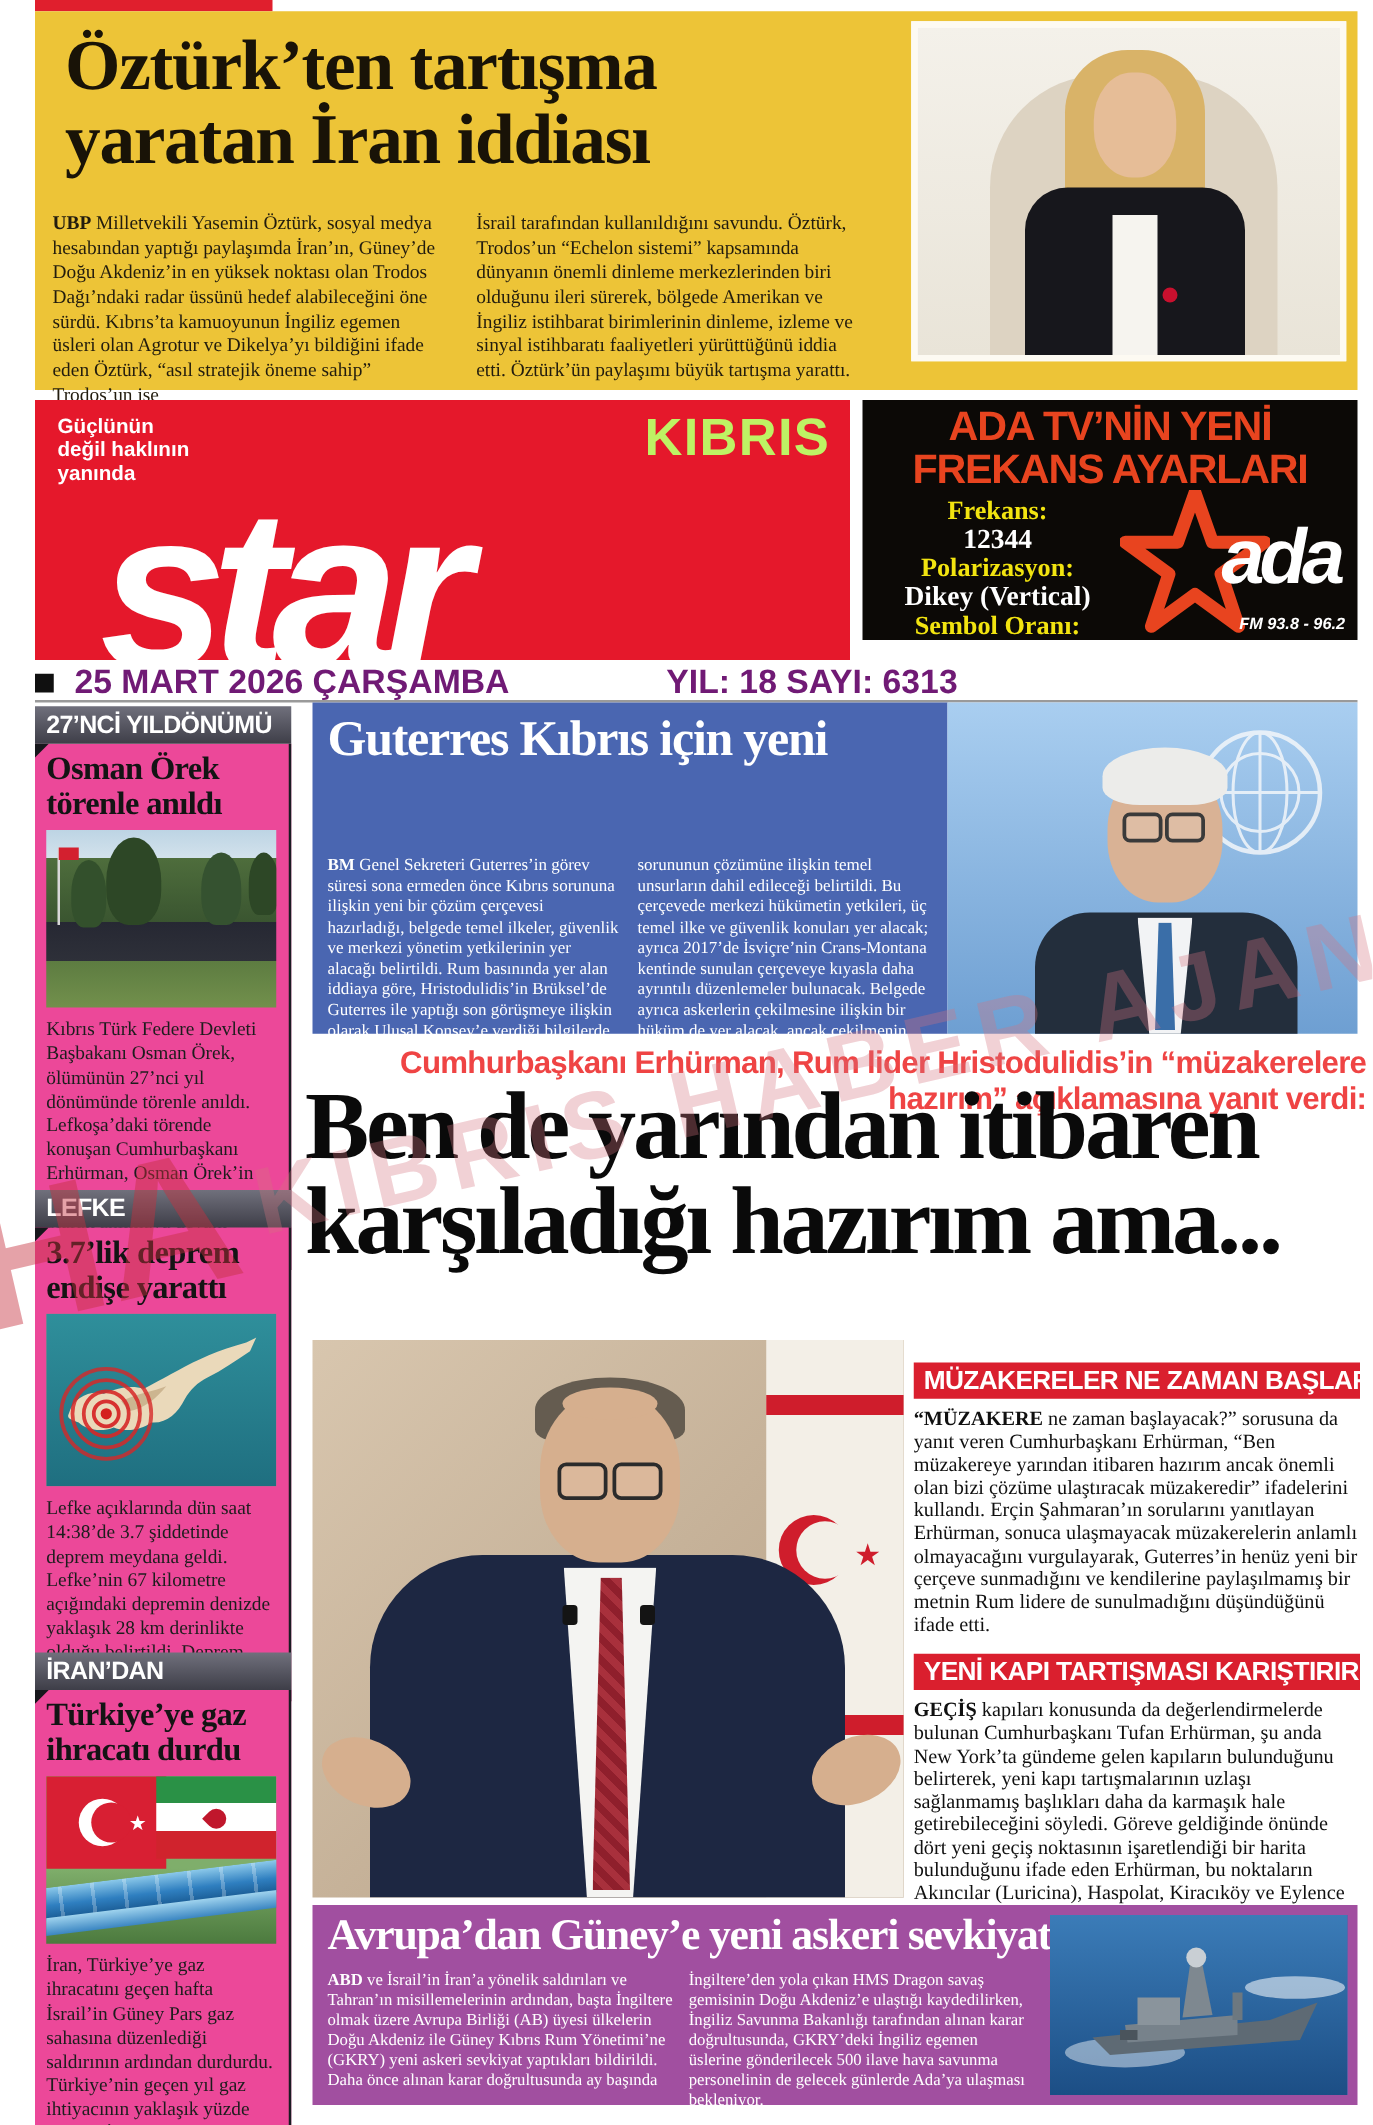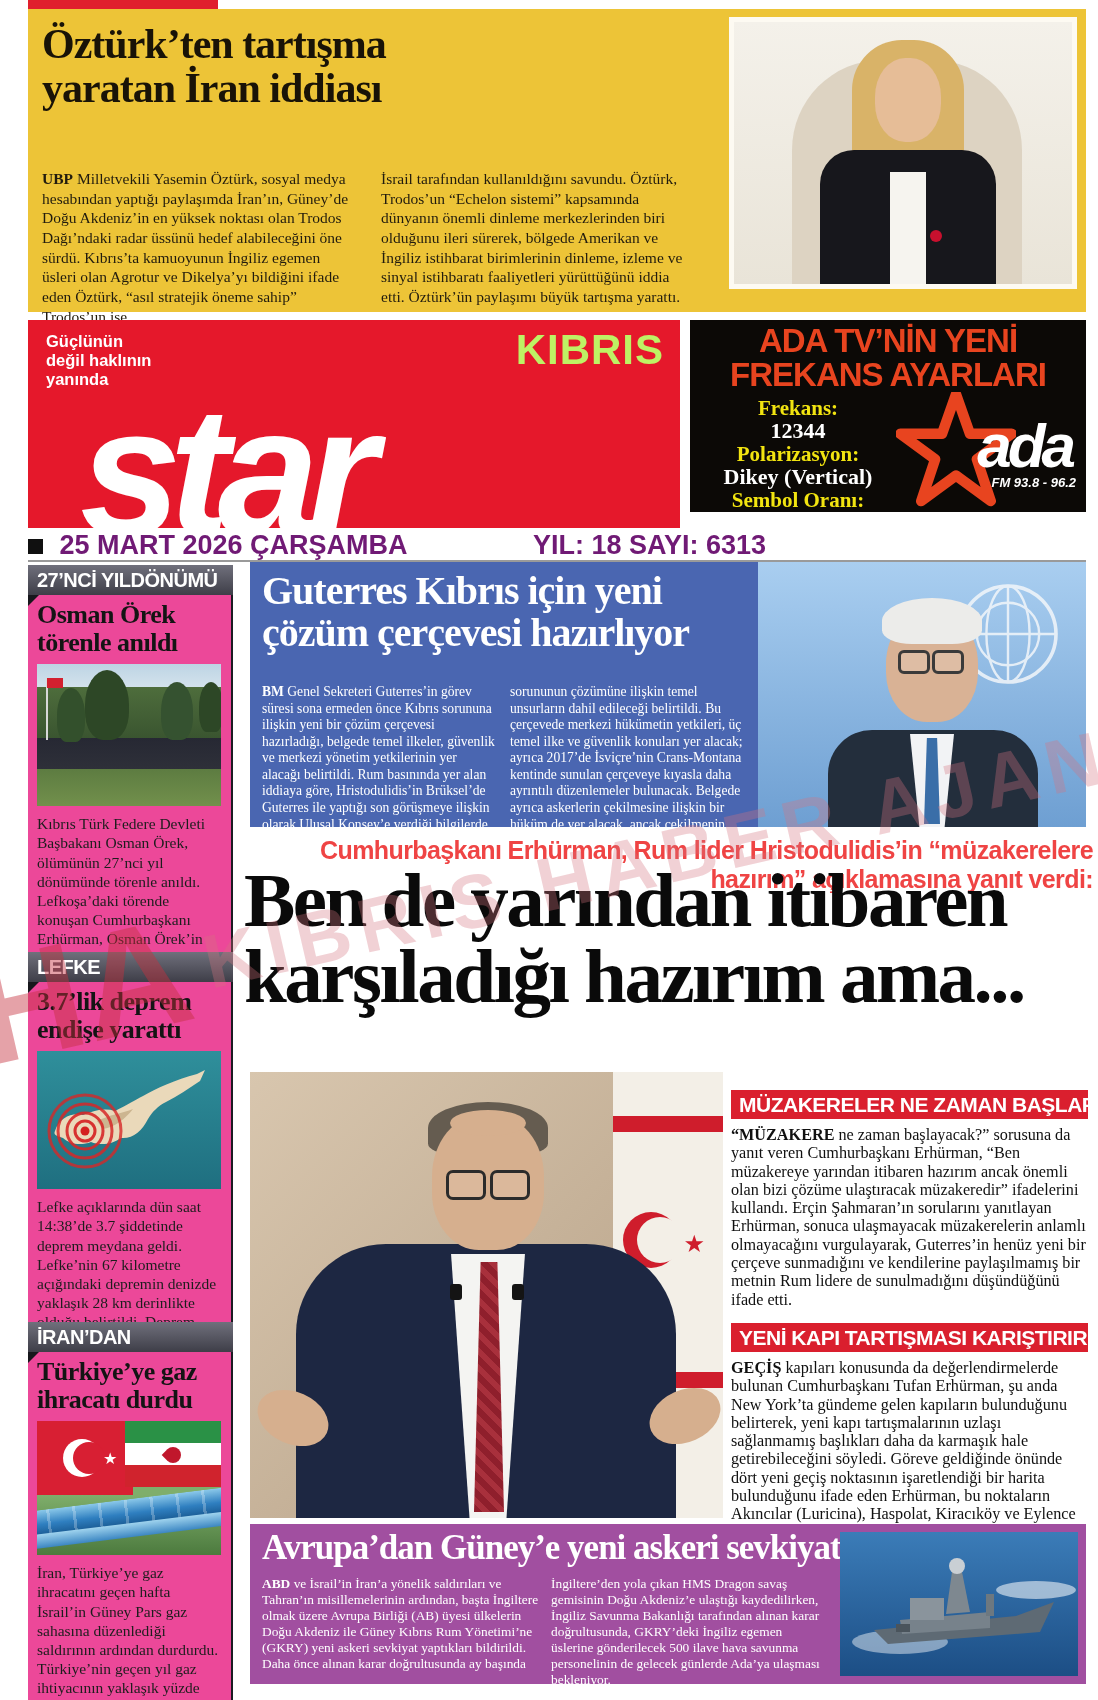--- a/index.html
+++ b/index.html
@@ -5,21 +5,21 @@
   html,body{margin:0;padding:0;background:#ffffff;}
   .page{position:relative;width:1098px;height:1700px;background:#fff;overflow:hidden;
         font-family:"Liberation Serif","DejaVu Serif",serif;color:#111;}
   .abs{position:absolute;}
 
   
   .top-sliver{left:28px;top:0;width:190px;height:9px;background:#e01f2d;}
 
   
   .yellow-box{left:28px;top:9px;width:1058px;height:303px;background:#edc437;}
-  .yellow-box h1{margin:0;padding:14px 0 0 14px;font-size:42px;line-height:1.04;font-weight:bold;
+  .yellow-box h1{margin:0;padding:14px 0 0 24px;font-size:57px;line-height:1.04;font-weight:bold;
                  color:#191307;letter-spacing:-1px;}
   .yellow-cols{position:absolute;left:14px;top:160px;width:650px;display:flex;gap:28px;}
   .yellow-cols .col{width:318px;font-size:15.5px;line-height:1.27;color:#221c0e;}
   .lead-bold{font-weight:bold;}
   .ozturk-photo{position:absolute;left:701px;top:8px;width:348px;height:272px;background:#fff;
                 border:5px solid #fdfaf2;box-sizing:border-box;overflow:hidden;}
   .op-wall{position:absolute;inset:0;background:linear-gradient(180deg,#f4f1ea,#e9e4d8);}
   .op-chair{position:absolute;left:58px;top:38px;width:230px;height:240px;background:#ddd3c2;
             border-radius:90px 90px 0 0;}
   .op-hair{position:absolute;left:118px;top:18px;width:112px;height:150px;background:#d9b368;
@@ -44,21 +44,21 @@
   .ada-box{left:690px;top:320px;width:396px;height:192px;background:#0c0906;overflow:hidden;}
   .ada-title{margin:4px 0 0 0;text-align:center;color:#e8441f;font-family:"Liberation Sans","DejaVu Sans",sans-serif;
              font-weight:bold;font-size:33px;line-height:1.02;letter-spacing:-1px;}
   .ada-info{position:absolute;left:6px;top:76px;width:204px;text-align:center;font-weight:bold;line-height:1.0;}
   .ada-label{color:#f2e410;font-size:21px;margin-top:2px;}
   .ada-value{color:#fff;font-size:22px;margin-top:1px;}
   .ada-logo{position:absolute;right:4px;top:72px;width:180px;height:116px;}
   .ada-star{position:absolute;left:-6px;top:0px;width:120px;height:116px;}
   .ada-word{position:absolute;right:10px;top:18px;color:#fff;font-family:"Liberation Sans","DejaVu Sans",sans-serif;
             font-weight:bold;font-style:italic;font-size:62px;letter-spacing:-4px;}
-  .ada-fm{position:absolute;right:6px;bottom:18px;color:#fff;font-family:"Liberation Sans","DejaVu Sans",sans-serif;
+  .ada-fm{position:absolute;right:6px;bottom:2px;color:#fff;font-family:"Liberation Sans","DejaVu Sans",sans-serif;
           font-weight:bold;font-style:italic;font-size:13px;}
 
   
   .datebar{left:28px;top:530px;width:1058px;height:28px;font-family:"Liberation Sans","DejaVu Sans",sans-serif;
            font-weight:bold;font-size:27px;color:#701a75;}
   .date-bullet{display:inline-block;width:15px;height:15px;background:#101010;margin-right:9px;}
   .issue{position:absolute;left:505px;top:0;}
   .rule{left:28px;top:560px;width:1058px;height:2px;background:#9a9a9a;}
 
   
@@ -290,21 +290,21 @@
           <span class="emb"></span>
         </div>
         <div class="pipe"></div>
         <div class="pipe2"></div>
       </div>
       <div class="side-text">İran, Türkiye’ye gaz ihracatını geçen hafta İsrail’in Güney Pars gaz sahasına düzenlediği saldırının ardından durdurdu. Türkiye’nin geçen yıl gaz ihtiyacının yaklaşık yüzde 14’ünü İran’dan karşıladığı belirtiliyor.</div>
     </div>
   </div>
 
   <div class="abs blue-box">
-    <h2><span>Guterres Kıbrıs için yeni</span><br><span>çözüm çerçevesi hazırlıyor</span></h2>
+    <h2><span>Guterres Kıbrıs için yeni</span><br></h2>
     <div class="blue-cols">
       <div class="col"><span class="lead-bold">BM</span><span> Genel Sekreteri Guterres’in görev süresi sona ermeden önce Kıbrıs sorununa ilişkin yeni bir çözüm çerçevesi hazırladığı, belgede temel ilkeler, güvenlik ve merkezi yönetim yetkilerinin yer alacağı belirtildi. Rum basınında yer alan iddiaya göre, Hristodulidis’in Brüksel’de Guterres ile yaptığı son görüşmeye ilişkin olarak Ulusal Konsey’e verdiği bilgilerde, hazırlanmakta olan kısa belgeye Kıbrıs</span></div>
       <div class="col">sorununun çözümüne ilişkin temel unsurların dahil edileceği belirtildi. Bu çerçevede merkezi hükümetin yetkileri, üç temel ilke ve güvenlik konuları yer alacak; ayrıca 2017’de İsviçre’nin Crans-Montana kentinde sunulan çerçeveye kıyasla daha ayrıntılı düzenlemeler bulunacak. Belgede ayrıca askerlerin çekilmesine ilişkin bir hüküm de yer alacak, ancak çekilmenin nasıl ve ne zaman gerçekleşeceği yine açık bırakılacak.</div>
     </div>
   </div>
   <div class="abs guterres-photo">
     <svg class="un-emblem" viewBox="0 0 100 100">
       <circle cx="50" cy="50" r="40" fill="none" stroke="#f2f6fa" stroke-width="3"></circle>
       <circle cx="50" cy="50" r="26" fill="none" stroke="#f2f6fa" stroke-width="2"></circle>
       <line x1="10" y1="50" x2="90" y2="50" stroke="#f2f6fa" stroke-width="2"></line>

